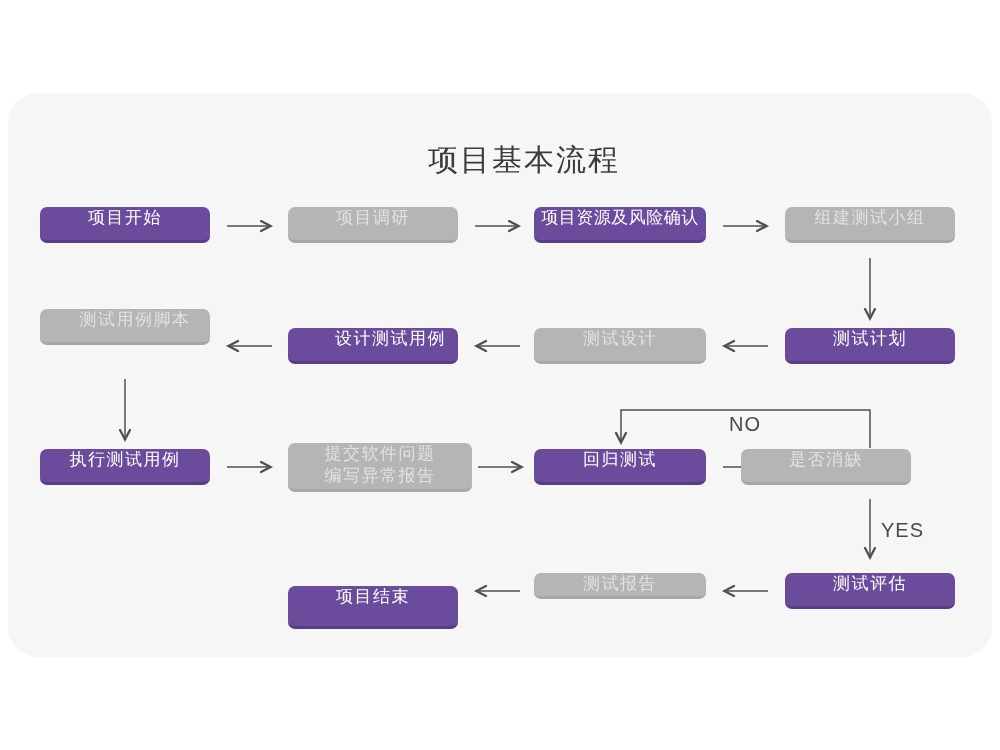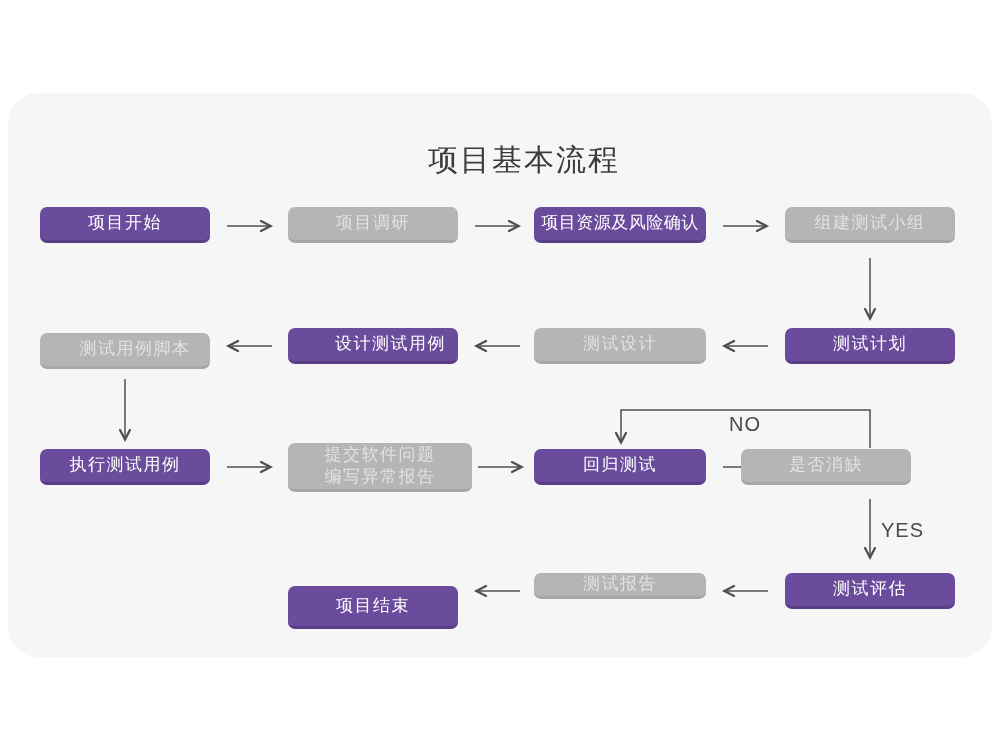--- a/index.html
+++ b/index.html
@@ -10,21 +10,21 @@
   .panel{
     position:absolute;left:8px;top:93px;width:984px;height:564px;
     background:#f6f6f7;border-radius:30px;
   }
   .title{
     position:absolute;left:0;top:140px;width:1000px;text-align:center;
     font-size:30px;font-weight:500;color:#3b3b3b;letter-spacing:2px;padding-left:24px;
   }
   .node{
     position:absolute;box-sizing:border-box;border-radius:7px;
-    display:flex;flex-direction:column;align-items:center;justify-content:center;
+    display:flex;flex-direction:column;align-items:center;
     font-size:17px;letter-spacing:1.5px;line-height:1.32;text-align:center;
   }
   .node.purple{background:#6a4b9c;border-bottom:3px solid #593e86;color:#ffffff;}
   .node.gray{background:#b5b5b5;border-bottom:3px solid #a7a7a7;color:#e2e2e2;}
   .arrows{position:absolute;left:0;top:0;pointer-events:none;}
   .edge-label{
     position:absolute;font-size:20px;color:#4a4a4a;letter-spacing:1px;
   }
 </style>
 </head>
@@ -78,21 +78,21 @@
   <div class="node gray" style="left:288px;top:207px;width:170px;height:36px;">
     <span>项目调研</span>
   </div>
   <div class="node purple" style="left:534px;top:207px;width:172px;height:36px;letter-spacing:0.5px;">
     <span>项目资源及风险确认</span>
   </div>
   <div class="node gray" style="left:785px;top:207px;width:170px;height:36px;">
     <span>组建测试小组</span>
   </div>
 
-  <div class="node gray" style="left:40px;top:333px;width:170px;height:36px;padding-left:20px;">
+  <div class="node gray" style="left:40px;top:309px;width:170px;height:36px;padding-left:20px;">
     <span>测试用例脚本</span>
   </div>
   <div class="node purple" style="left:288px;top:328px;width:170px;height:36px;padding-left:35px;">
     <span>设计测试用例</span>
   </div>
   <div class="node gray" style="left:534px;top:328px;width:172px;height:36px;">
     <span>测试设计</span>
   </div>
   <div class="node purple" style="left:785px;top:328px;width:170px;height:36px;">
     <span>测试计划</span>

